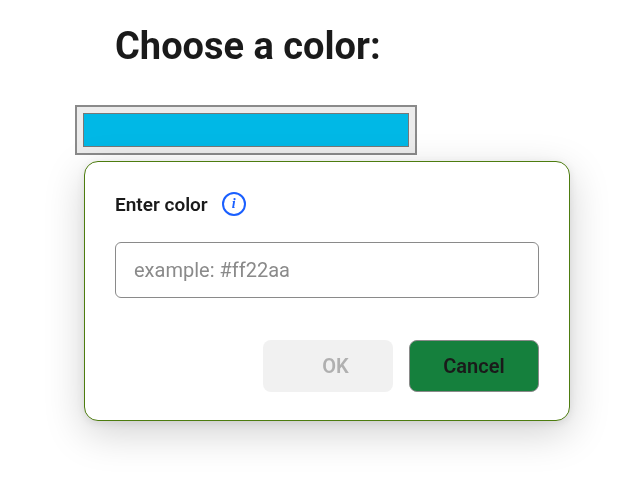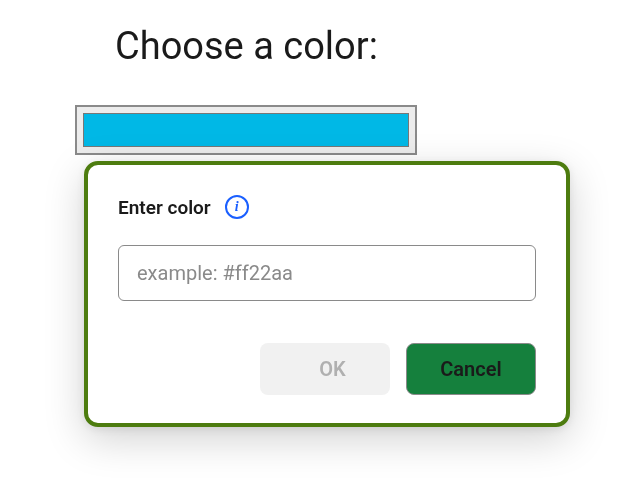--- a/index.html
+++ b/index.html
@@ -10,21 +10,21 @@
     body {
       font-family: -apple-system, BlinkMacSystemFont, "Segoe UI", Roboto, Arial, sans-serif;
       background: #ffffff;
       width: 635px;
       height: 503px;
       overflow: hidden;
       position: relative;
     }
     .page-title {
       font-size: 38px;
-      font-weight: 400;
+      font-weight: 700;
       color: #1a1a1a;
       position: absolute;
       top: 24px;
       left: 115px;
     }
     .color-swatch-wrapper {
       position: absolute;
       top: 105px;
       left: 75px;
       width: 342px;
@@ -38,21 +38,21 @@
       height: 100%;
       background: #00b8e6;
       border: 1px solid #777;
     }
     .dialog {
       position: absolute;
       top: 161px;
       left: 84px;
       width: 486px;
       background: #ffffff;
-      border: 4px solid #4d7c0f;
+      border: 1px solid #4d7c0f;
       border-radius: 14px;
       box-shadow: 0 12px 40px rgba(0,0,0,0.18), 0 2px 8px rgba(0,0,0,0.08);
       padding: 30px 30px 28px 30px;
     }
     .dialog-header {
       display: flex;
       align-items: center;
       gap: 14px;
       margin-bottom: 26px;
     }

